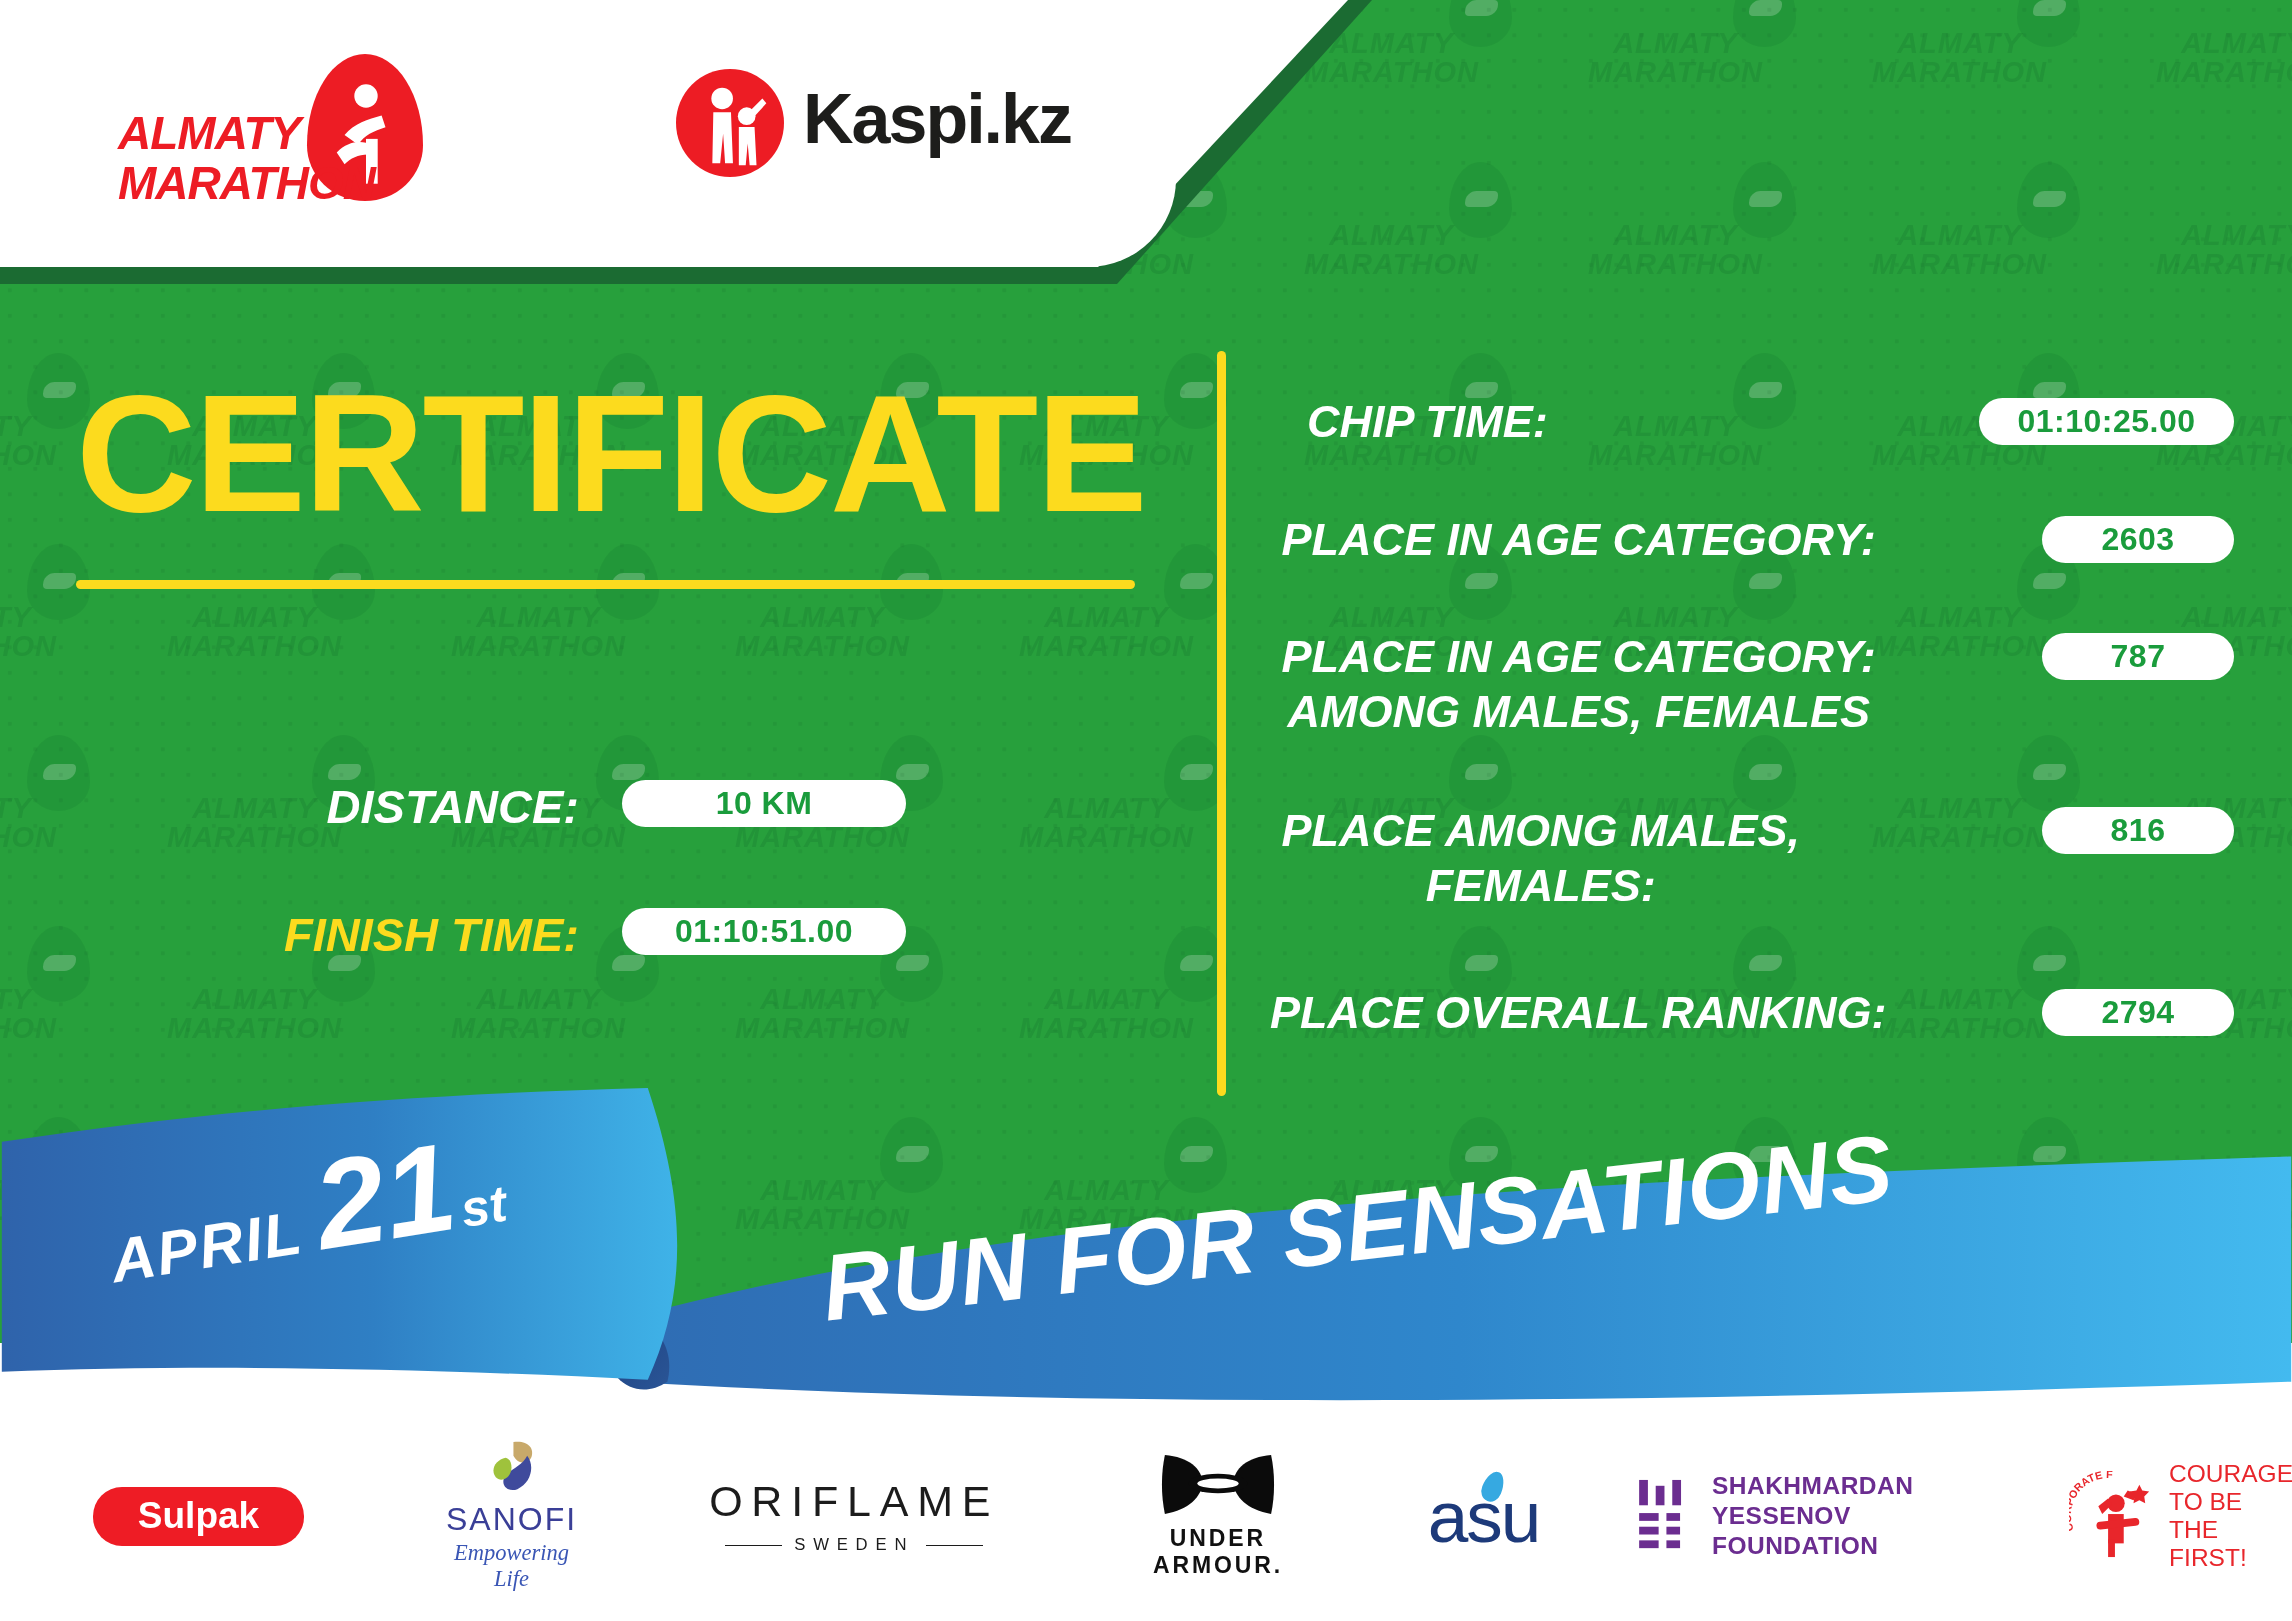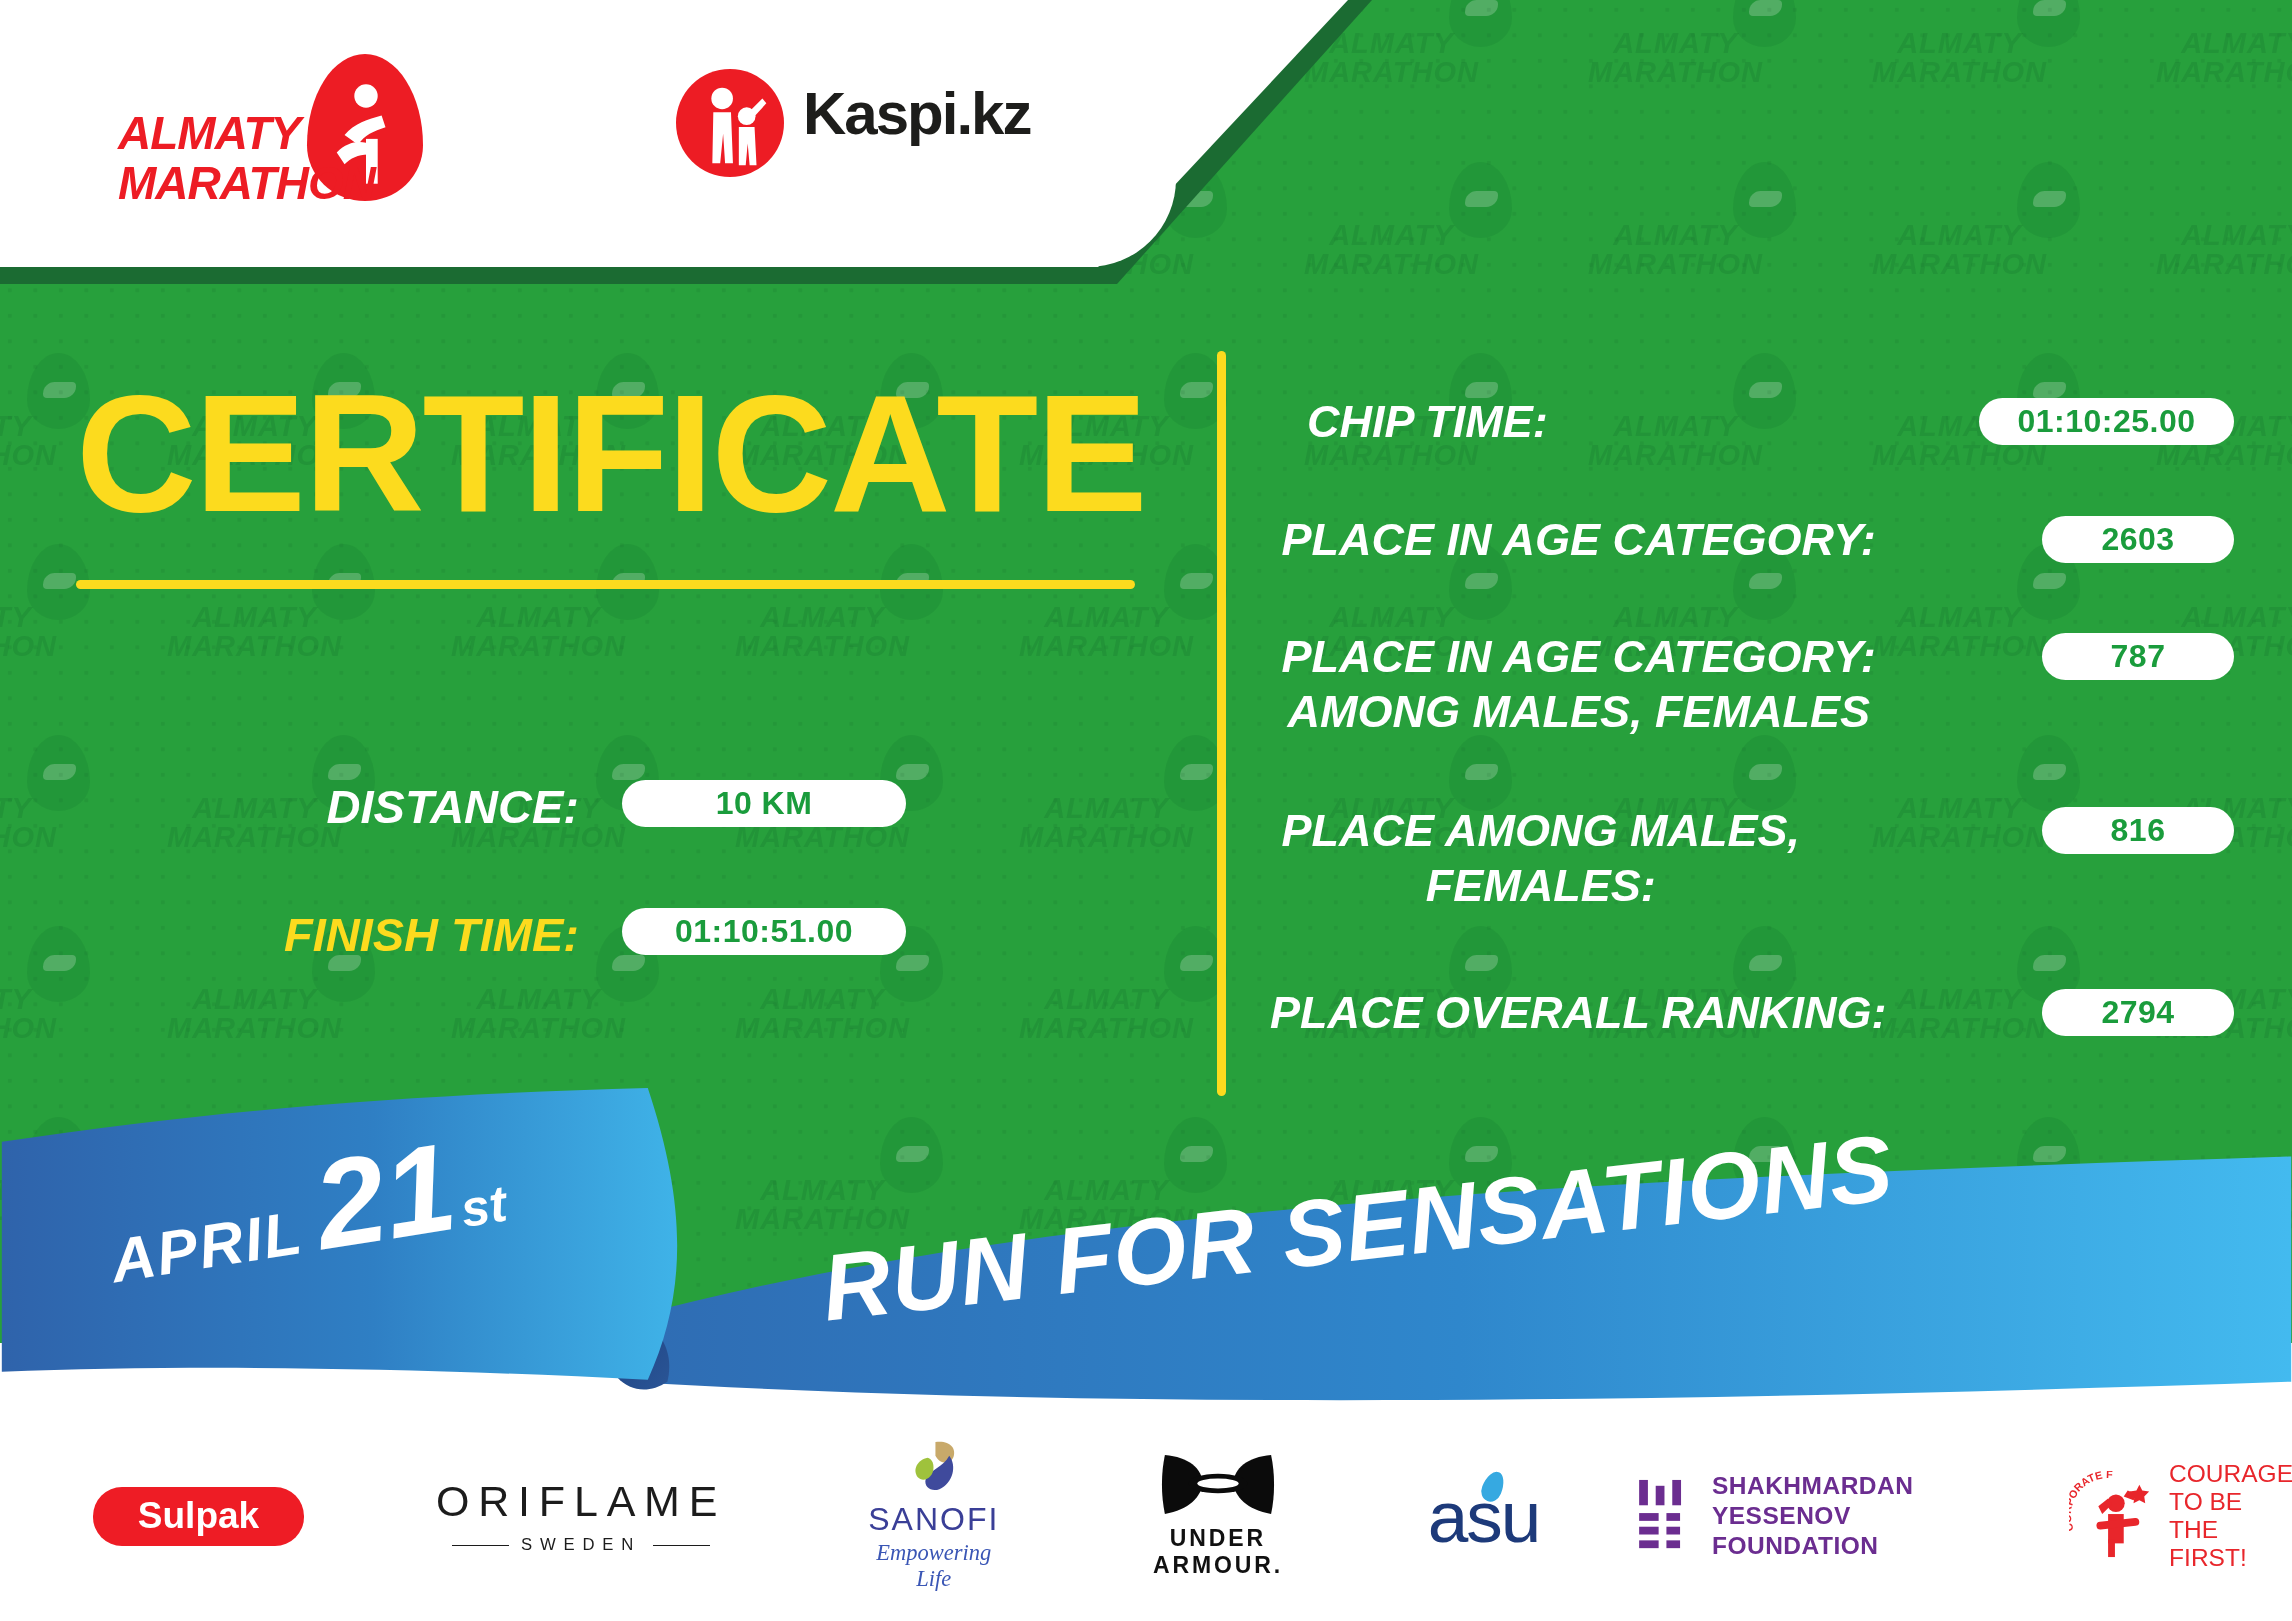--- a/index.html
+++ b/index.html
@@ -93,21 +93,21 @@
   }
 
   
   .kaspi-logo { position:absolute; left:676px; top:61px; width:421px; height:123px; }
   .kaspi-circle {
     position:absolute; left:0; top:7.8px; width:108px; height:108px;
     background:#ed1c24; border-radius:50%;
   }
   .kaspi-text {
     position:absolute; left:127px; top:17.6px;
-    color:#1d1d1b; font-weight:bold; font-size:60px;
+    color:#1d1d1b; font-weight:bold; font-size:70px;
     letter-spacing:-2px;
     font-family:"Liberation Sans", sans-serif;
   }
 
   
   .cert-title {
     position:absolute; left:76px; top:370px;
     color:#fcdb1e;
     font-weight:bold; font-size:167px; line-height:167px;
     letter-spacing:-2px;
@@ -707,39 +707,39 @@
     </div>
     <div class="ribbon-text-right">RUN FOR SENSATIONS</div>
   </div>
 
   <div class="sponsors">
 
     <div class="sp" style="margin-left:93px;">
       <div class="sp-sulpak">Sulpak</div>
     </div>
 
-    <div class="sp" style="margin-left:132px;">
-      <div class="sp-oriflame-name">ORIFLAME</div>
-      <div class="sp-oriflame-sub">
-        <span class="ori-rule"></span>
-        <span>SWEDEN</span>
-        <span class="ori-rule"></span>
-      </div>
-    </div>
-
     <div class="sp" style="margin-left:142px;">
       <div class="sp-sanofi-mark">
         <svg viewBox="0 0 56 58" width="55" height="57">
           <path d="M30 2 C44 0, 52 8, 48 18 C44 26, 34 24, 30 16 Z" fill="#c8a96a"></path>
           <path d="M44 16 C52 26, 48 44, 34 50 C26 53, 18 48, 20 40 C24 30, 38 28, 44 16 Z" fill="#3f4a9c"></path>
           <path d="M22 18 C12 20, 6 30, 12 38 C18 44, 28 38, 28 28 C28 23, 26 19, 22 18 Z" fill="#9fc23c"></path>
         </svg>
       </div>
       <div class="sp-sanofi-name">SANOFI</div>
       <div class="sp-sanofi-tag">Empowering Life</div>
+    </div>
+
+    <div class="sp" style="margin-left:132px;">
+      <div class="sp-oriflame-name">ORIFLAME</div>
+      <div class="sp-oriflame-sub">
+        <span class="ori-rule"></span>
+        <span>SWEDEN</span>
+        <span class="ori-rule"></span>
+      </div>
     </div>
 
     <div class="sp" style="margin-left:127px;">
       <div class="sp-ua-mark">
         <svg viewBox="0 0 120 66" width="118" height="65">
           <path d="M6 2 C30 4, 44 16, 44 30 C44 44, 30 58, 6 62 C2 44, 2 20, 6 2 Z" fill="#0b0b0b"></path>
           <path d="M114 2 C90 4, 76 16, 76 30 C76 44, 90 58, 114 62 C118 44, 118 20, 114 2 Z" fill="#0b0b0b"></path>
           <ellipse cx="60" cy="31" rx="30" ry="10" fill="#0b0b0b"></ellipse>
           <ellipse cx="60" cy="31" rx="21" ry="5" fill="#ffffff"></ellipse>
         </svg>

